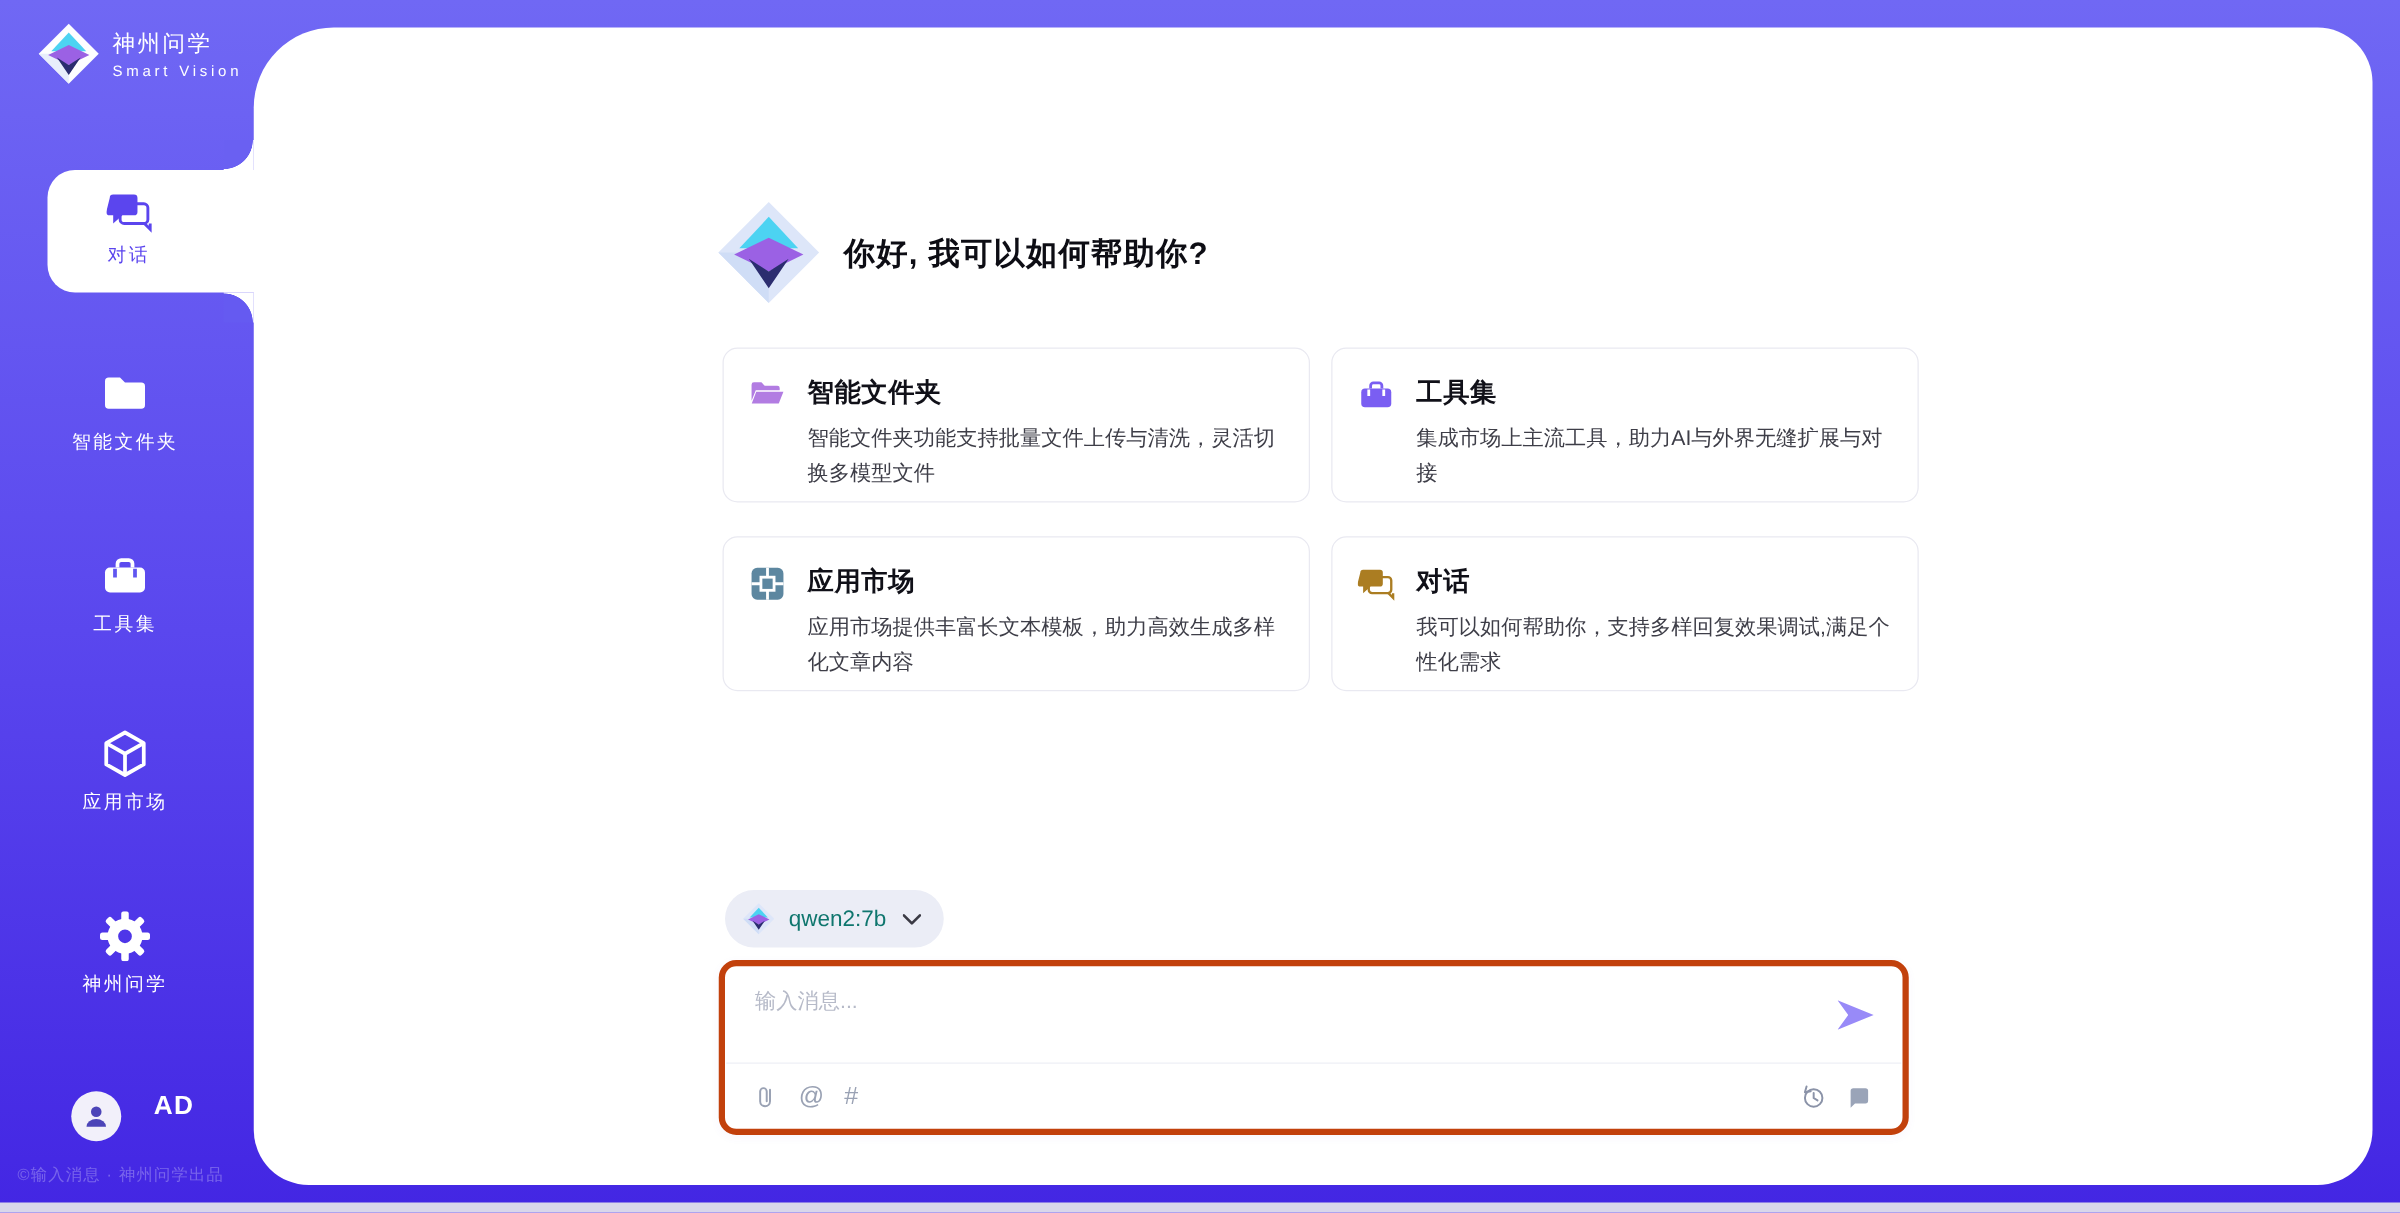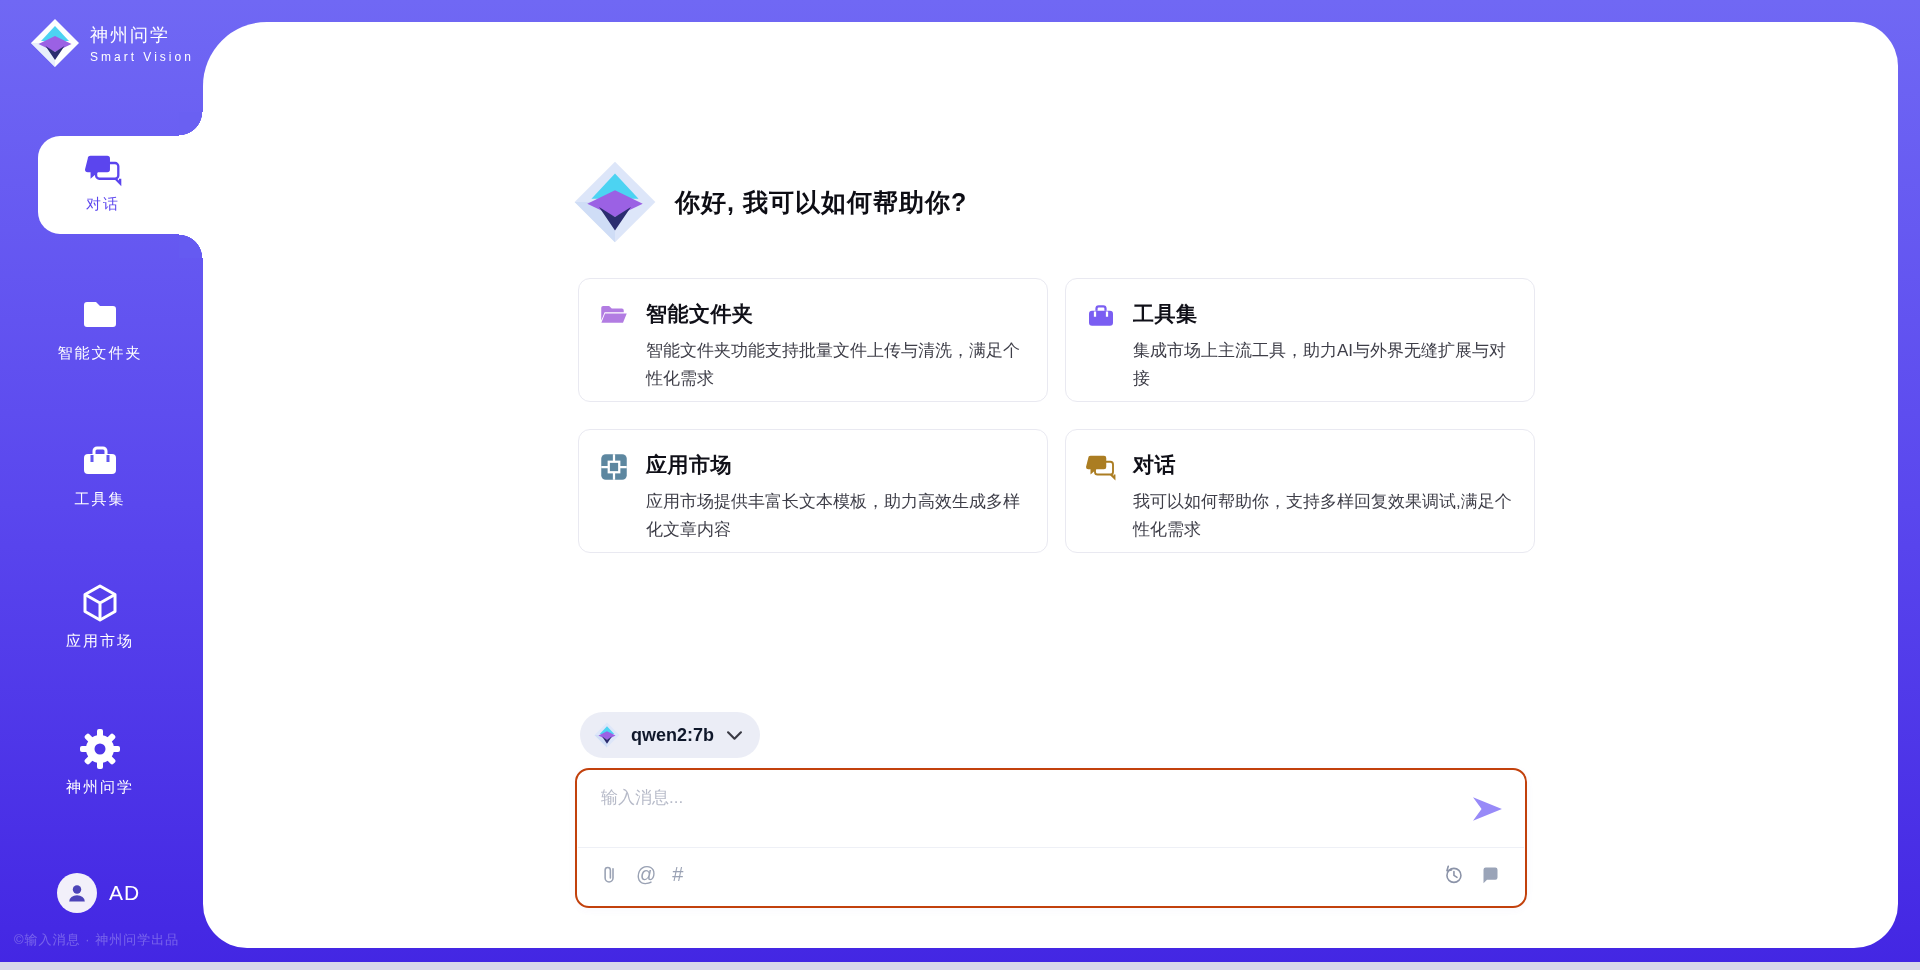--- a/index.html
+++ b/index.html
@@ -37,21 +37,21 @@
     position:absolute; left:38px; top:136px; width:172px; height:98px;
     background:#fff; border-radius:22px 0 0 22px; cursor:pointer;
   }
   .fillet { position:absolute; width:24px; height:24px; left:179px; }
   .fillet.top    { top:112px; background:radial-gradient(circle 24px at 0 0,    #6a60f2 0 23px, #fff 23.5px); }
   .fillet.bottom { top:234px; background:radial-gradient(circle 24px at 0 100%, #655af1 0 23px, #fff 23.5px); }
   .tab-active .nicon { display:block; margin:15px auto 7px; width:37px; height:37px; color:#5b45ee; }
   .tab-active .nlabel { display:block; text-align:center; font-size:15px; letter-spacing:2px; color:#5b45ee; }
   .tab-active .tab-inner { width:130px; }
 
-  .user-row { position:absolute; left:57px; top:873px; display:flex; align-items:center; gap:12px; cursor:pointer; }
+  .user-row { position:absolute; left:57px; top:873px; display:flex; gap:26px; cursor:pointer;font-weight:bold; }
   .avatar { width:40px; height:40px; border-radius:50%; background:#f2f0fa; color:#4c44b8; display:flex; align-items:center; justify-content:center; }
   .avatar svg { width:26px; height:26px; }
   .user-name { color:#fff; font-size:21px; letter-spacing:1px; }
   .copyright { position:absolute; left:14px; top:931px; color:rgba(255,255,255,.28); font-size:13px; letter-spacing:1px; white-space:nowrap; }
 
   
   .greeting { position:absolute; left:370px; top:138px; display:flex; align-items:center; gap:18px; }
   .greeting .gdiamond { width:84px; height:84px; }
   .greeting-title { font-size:25px; font-weight:700; color:#0d0d14; letter-spacing:1px; }
 
@@ -71,27 +71,27 @@
   .ic-purple { color:#b27ce2; } .ic-violet { color:#7a5ef2; }
   .ic-steel  { color:#5d87a0; } .ic-gold   { color:#ab7d22; }
 
   
   .model-pill {
     position:absolute; left:377px; top:690px; height:46px;
     display:flex; align-items:center; gap:11px; padding:0 18px 0 14px;
     background:#ebedf6; border-radius:23px; cursor:pointer;
   }
   .model-pill .pdiamond { width:26px; height:26px; }
-  .model-name { font-size:18px; color:#0f172a;font-weight:bold; }
+  .model-name { font-size:18px; color:#0f766e; }
   .model-pill .chev { width:15px; height:9px; margin-left:2px; }
 
   
   .composer {
     position:absolute; left:372px; top:746px; width:952px; height:140px;
-    background:#fff; border:2px solid #c2410c; border-radius:14px;
+    background:#fff; border:5px solid #c2410c; border-radius:14px;
     box-shadow:0 2px 8px rgba(90,80,200,.04);
   }
   .composer textarea {
     position:absolute; left:24px; top:16px; width:840px; height:52px;
     border:none; outline:none; resize:none; background:transparent;
     font-family:inherit; font-size:17px; color:#2a2a33;
   }
   .composer textarea::placeholder { color:#b6bac8; }
   .send-btn { position:absolute; right:22px; top:26px; width:30px; height:26px; cursor:pointer; }
   .comp-divider { position:absolute; left:1px; right:1px; top:77px; height:1px; background:#eef0f6; }
@@ -243,21 +243,21 @@
     <div class="greeting-title">你好, 我可以如何帮助你?</div>
   </div>
 
   <div class="cards">
     <div class="card">
       <svg class="cicon ic-purple">
           <use href="#sym-openfolder"></use>
         </svg>
       <div>
         <h3>智能文件夹</h3>
-        <p>智能文件夹功能支持批量文件上传与清洗，满足个性化需求</p>
+        <p>智能文件夹功能支持批量文件上传与清洗，灵活切换多模型文件</p>
       </div>
     </div>
     <div class="card">
       <svg class="cicon ic-violet" style="--case-gap:#fff">
           <use href="#sym-case"></use>
         </svg>
       <div>
         <h3>工具集</h3>
         <p>集成市场上主流工具，助力AI与外界无缝扩展与对接</p>
       </div>

